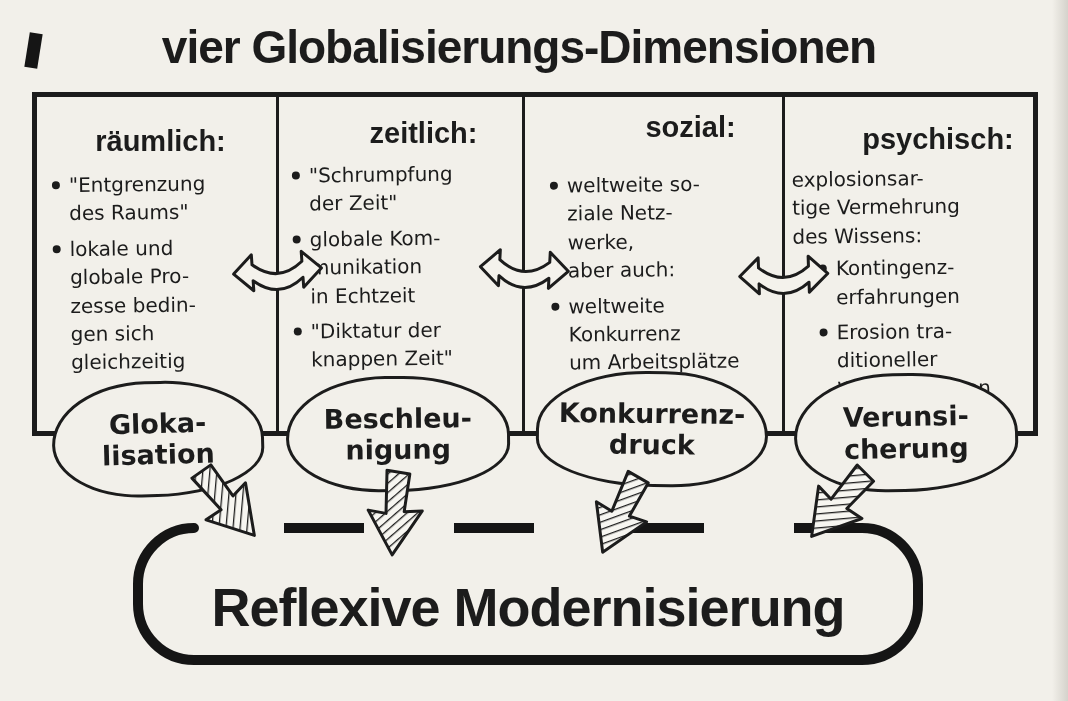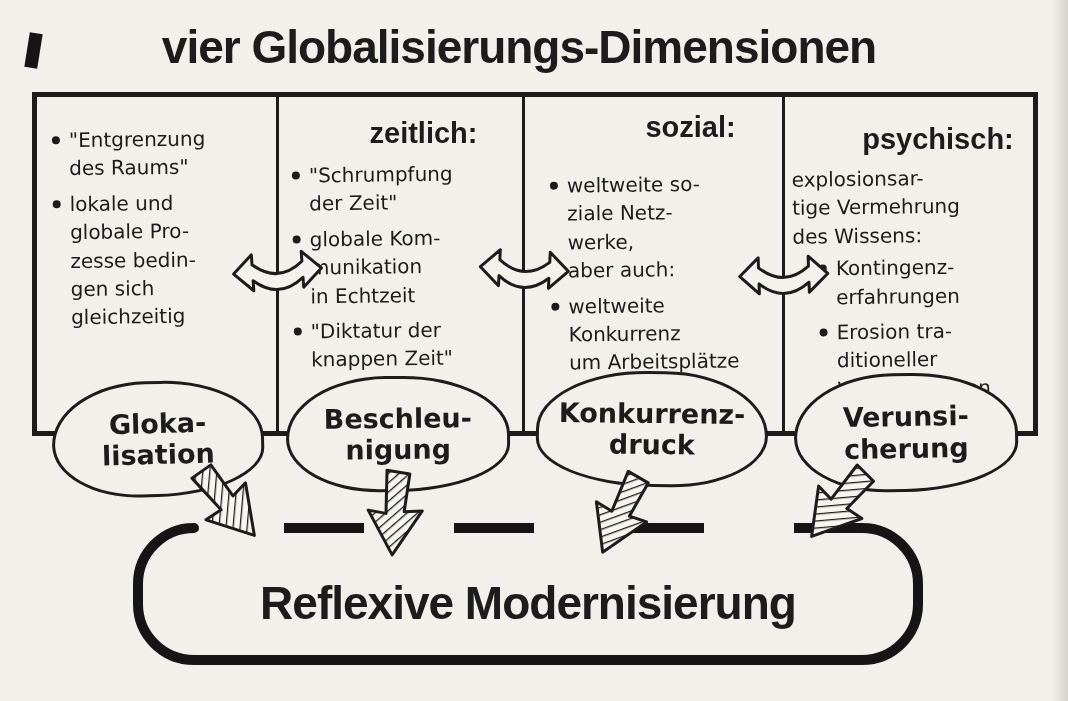--- a/index.html
+++ b/index.html
@@ -61,21 +61,21 @@
     font-size:27px;line-height:1.15;white-space:pre-line;
     border-radius:48% 52% 55% 45% / 58% 55% 44% 50%;
   }
   .b1{left:52px;top:381px;width:206px;height:110px;transform:rotate(-1.5deg);}
   .b2{left:286px;top:376px;width:218px;height:110px;transform:rotate(-0.5deg);}
   .b3{left:536px;top:371px;width:226px;height:110px;transform:rotate(0.6deg);border-radius:52% 48% 45% 55% / 55% 60% 48% 44%;}
   .b4{left:794px;top:373px;width:218px;height:113px;transform:rotate(-1deg);}
   .result-svg{position:absolute;left:128px;top:516px;width:800px;height:156px;}
   .result-label{
     position:absolute;left:128px;top:576px;width:800px;text-align:center;
-    font-size:46px;font-weight:bold;font-family:"Liberation Sans", sans-serif;
+    font-size:54px;font-weight:bold;font-family:"Liberation Sans", sans-serif;
     letter-spacing:-1px;
   }
   .harrow{position:absolute;width:70px;height:90px;}
   .a1{left:193px;top:459px;transform:rotate(-40deg);}
   .a2{left:360px;top:469px;transform:rotate(4deg);}
   .a3{left:585px;top:470px;transform:rotate(25deg);}
   .a4{left:803px;top:460px;transform:rotate(40deg);}
 </style>
 </head>
 <body>
@@ -92,20 +92,21 @@
       <pattern id="hatch" patternUnits="userSpaceOnUse" width="7" height="7" patternTransform="rotate(45)">
         <rect width="7" height="7" fill="#f7f6f1"></rect>
         <line x1="0" y1="0" x2="0" y2="7" stroke="#1c1c1c" stroke-width="2.6"></line>
       </pattern>
     </defs>
   </svg>
 
   <div class="main-box">
 
     <div class="col c1">
+      <div class="col-heading">räumlich:</div>
       <div class="col-body">
         <div class="bullet">
           <span class="dot"></span>
           <span class="hand">"Entgrenzung
 des Raums"</span>
         </div>
         <div class="bullet">
           <span class="dot"></span>
           <span class="hand">lokale und
 globale Pro-

